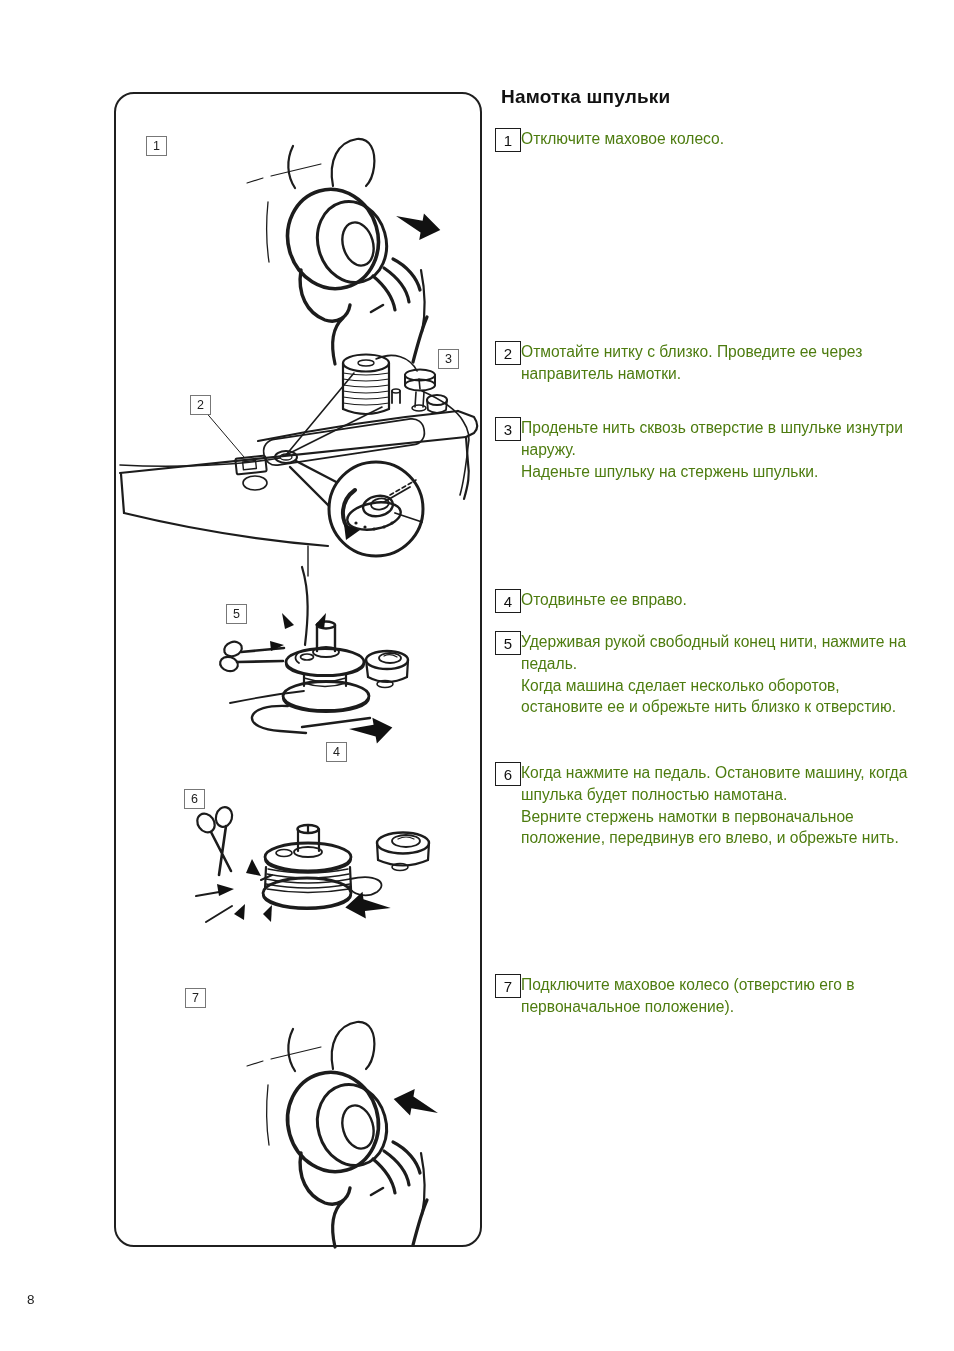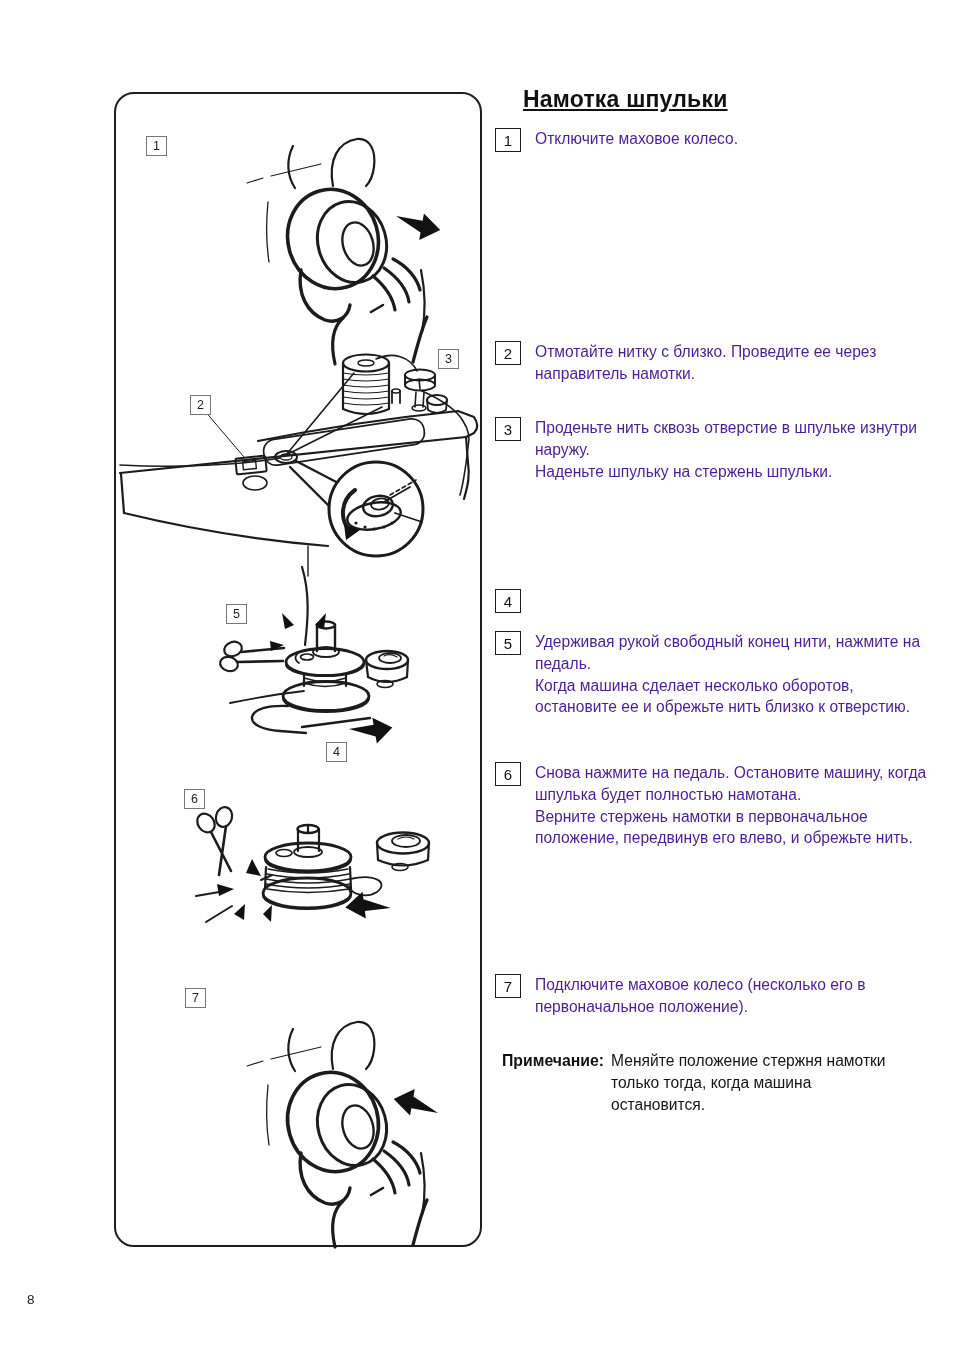--- a/index.html
+++ b/index.html
@@ -3,27 +3,27 @@
 <meta charset="utf-8">
 <style>
   html,body{margin:0;padding:0;background:#f4f4f4;}
   .page{position:relative;width:954px;height:1351px;background:#ffffff;overflow:hidden;
         font-family:"Liberation Sans",sans-serif;color:#111;}
   .panel{position:absolute;left:114px;top:92px;width:364px;height:1151px;
          border:2px solid #1f1f1f;border-radius:20px;background:#fff;}
   .fig-label{position:absolute;width:19px;height:18px;border:1px solid #777;background:#fff;
              display:flex;align-items:center;justify-content:center;
              font-size:12.5px;color:#222;z-index:5;}
-  .page-title{position:absolute;left:523px;top:86px;font-size:23px;font-weight:bold;
-              letter-spacing:.2px;white-space:nowrap;text-decoration:underline;}
+  .page-title{position:absolute;left:501px;top:86px;font-size:19px;font-weight:bold;
+              letter-spacing:.2px;white-space:nowrap;}
   .step{position:absolute;left:495px;display:flex;align-items:flex-start;}
   .step-num{width:24px;height:22px;border:1.6px solid #1d1d1d;flex:none;background:#fff;
             display:flex;align-items:center;justify-content:center;font-size:15px;color:#111;}
-  .step-text{margin-left:14px;width:392px;font-size:15.6px;line-height:21.8px;
-             white-space:pre-line;color:#4c1d95;}
+  .step-text{width:392px;font-size:15.6px;line-height:21.8px;
+             white-space:pre-line;color:#4d7c0f;}
   .note{position:absolute;left:502px;top:1050px;display:flex;align-items:flex-start;}
   .note-label{font-weight:bold;font-size:15.8px;line-height:21.8px;white-space:nowrap;}
   .note-text{margin-left:7px;font-size:15.6px;line-height:21.8px;white-space:pre-line;color:#141414;}
   .page-num{position:absolute;left:27px;top:1292px;font-size:13.5px;color:#222;}
   svg.fig{position:absolute;overflow:visible;}
 </style>
 </head>
 <body>
 
 <div class="page">
@@ -262,41 +262,36 @@
   </div>
 
   <div class="step" style="top:417px">
     <div class="step-num">3</div>
     <div class="step-text">Проденьте нить сквозь отверстие в шпульке изнутри наружу.
 Наденьте шпульку на стержень шпульки.</div>
   </div>
 
   <div class="step" style="top:589px">
     <div class="step-num">4</div>
+    <div class="step-text">Отодвиньте ее вправо.</div>
   </div>
 
   <div class="step" style="top:631px">
     <div class="step-num">5</div>
     <div class="step-text">Удерживая рукой свободный конец нити, нажмите на педаль.
 Когда машина сделает несколько оборотов, остановите ее и обрежьте нить близко к отверстию.</div>
   </div>
 
   <div class="step" style="top:762px">
     <div class="step-num">6</div>
-    <div class="step-text">Снова нажмите на педаль. Остановите машину, когда шпулька будет полностью намотана.
+    <div class="step-text">Когда нажмите на педаль. Остановите машину, когда шпулька будет полностью намотана.
 Верните стержень намотки в первоначальное положение, передвинув его влево, и обрежьте нить.</div>
   </div>
 
   <div class="step" style="top:974px">
     <div class="step-num">7</div>
-    <div class="step-text">Подключите маховое колесо (несколько его в первоначальное положение).</div>
-  </div>
-
-  <div class="note">
-    <div class="note-label">Примечание:</div>
-    <div class="note-text">Меняйте положение стержня намотки
-только тогда, когда машина
-остановится.</div>
-  </div>
+    <div class="step-text">Подключите маховое колесо (отверстию его в первоначальное положение).</div>
+  </div>
+
 
   <div class="page-num">8</div>
 
 </div>
 
 </body></html>

